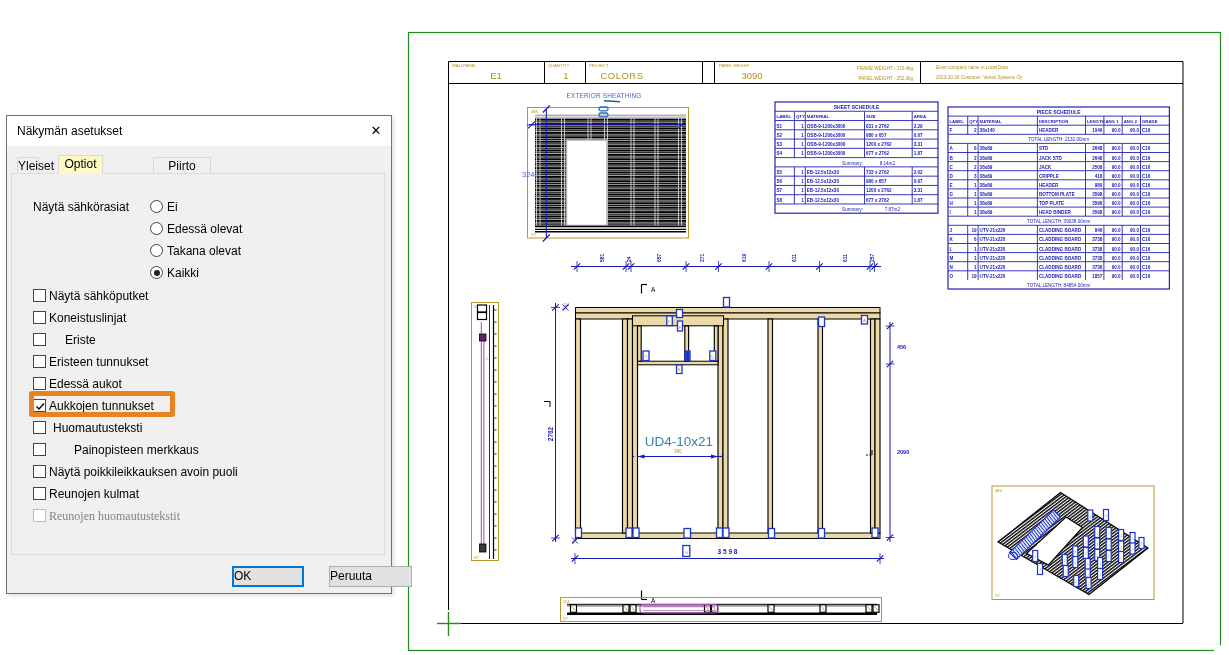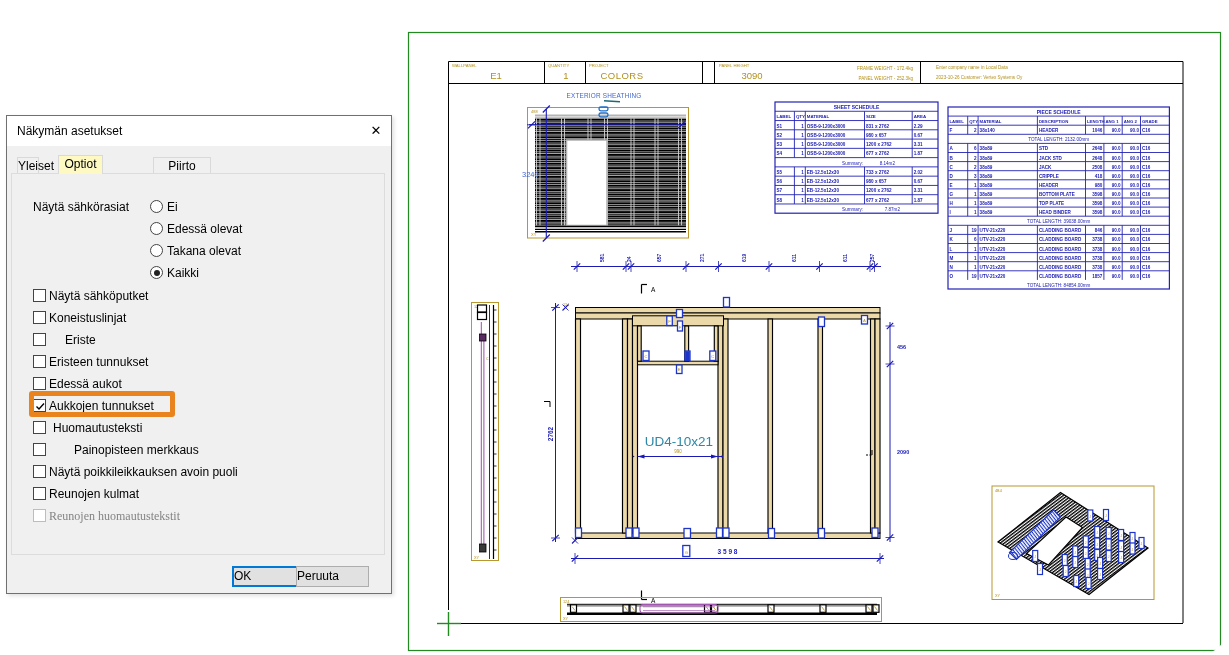--- a/index.html
+++ b/index.html
@@ -626,14 +626,14 @@
   <div class="cb" style="left:26px; top:327px;"></div>
       <div class="lbl" style="left:42px; top:327px;margin-left:25px;">Painopisteen merkkaus</div>
   <div class="cb" style="left:26px; top:349px;"></div>
       <div class="lbl" style="left:42px; top:349px;">Näytä poikkileikkauksen avoin puoli</div>
   <div class="cb" style="left:26px; top:371px;"></div>
       <div class="lbl" style="left:42px; top:371px;">Reunojen kulmat</div>
   <div class="cb dis" style="left:26px; top:393px;"></div>
       <div class="lbl" style="left:42px; top:393px; color:#838383;font-family:Liberation Serif, serif;">Reunojen huomautustekstit</div>
   <div id="orange"></div>
   <div class="btn def" style="left:225px; top:450px; width:72px;">OK</div>
-  <div class="btn" style="left:289px; top:450px; width:73px;">Peruuta</div>
+  <div class="btn" style="left:322px; top:450px; width:83px;">Peruuta</div>
 </div>
 </div>
 </body></html>

